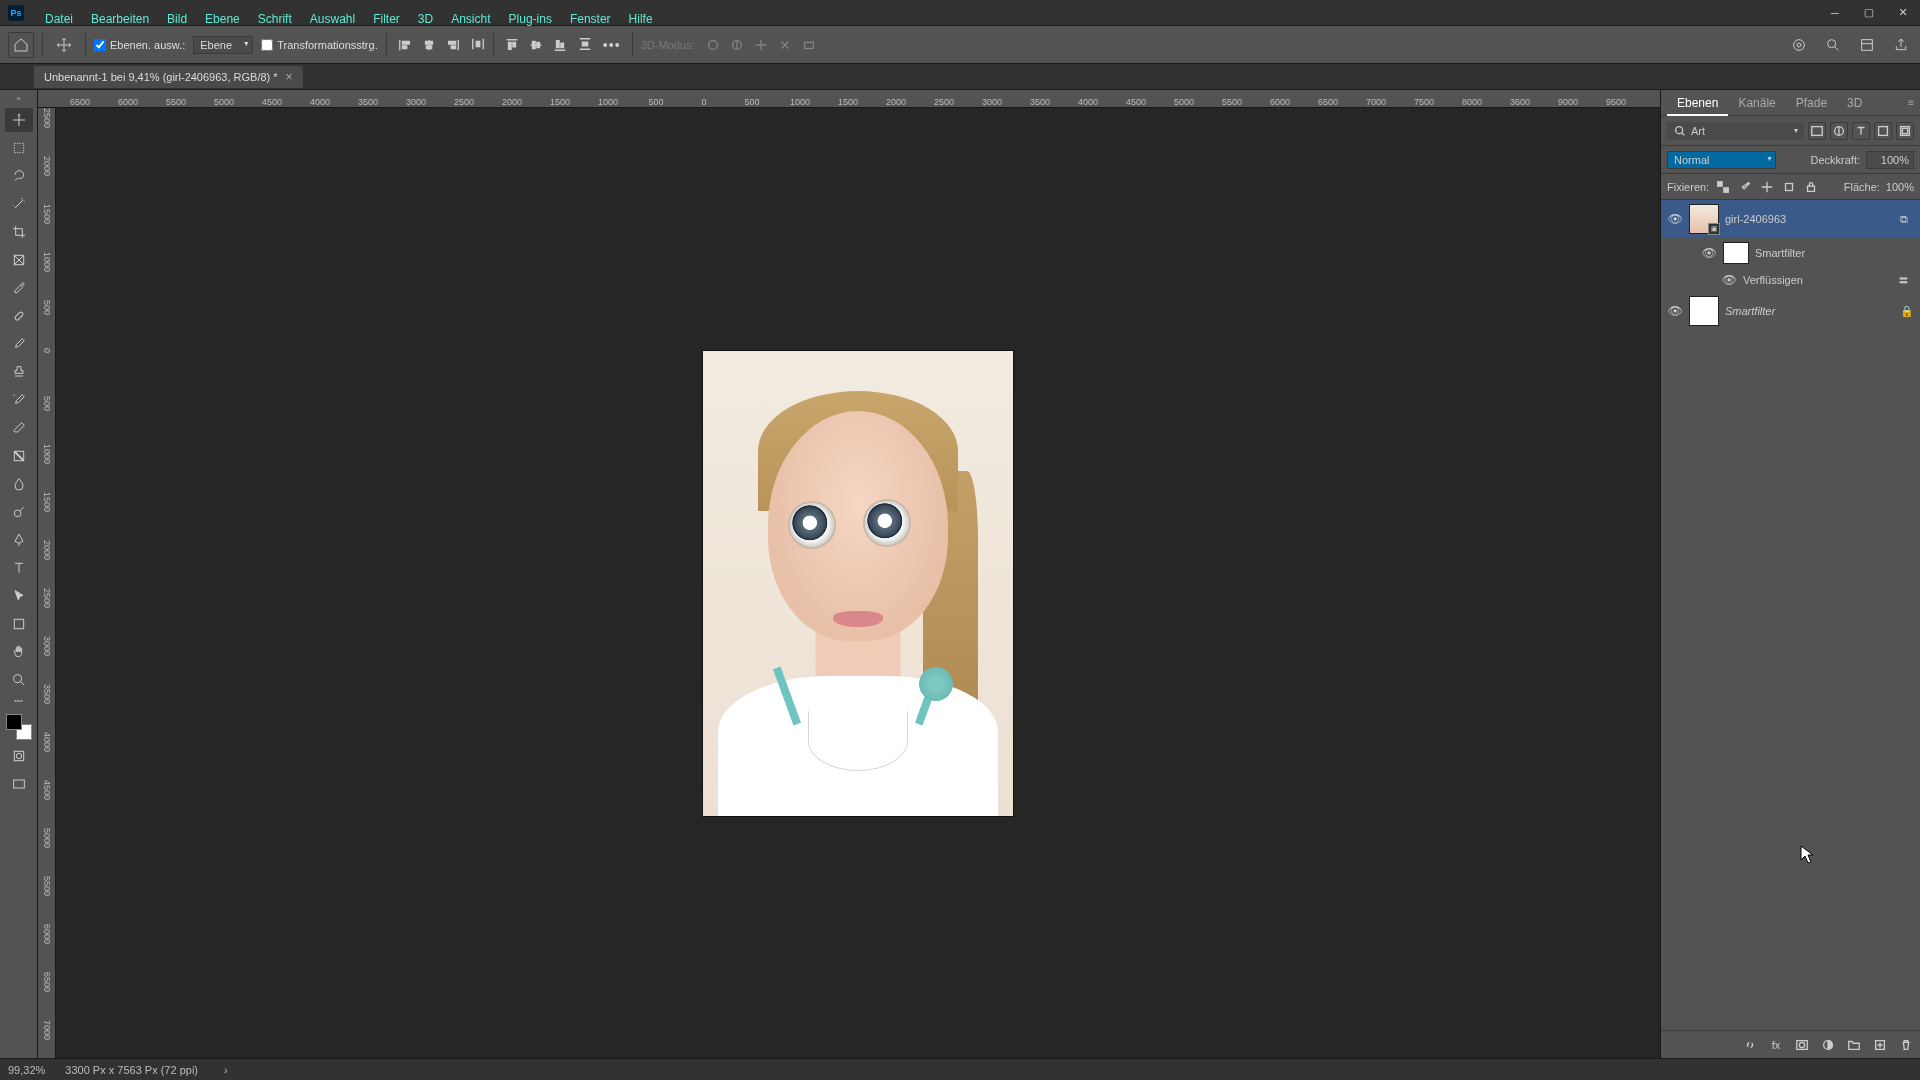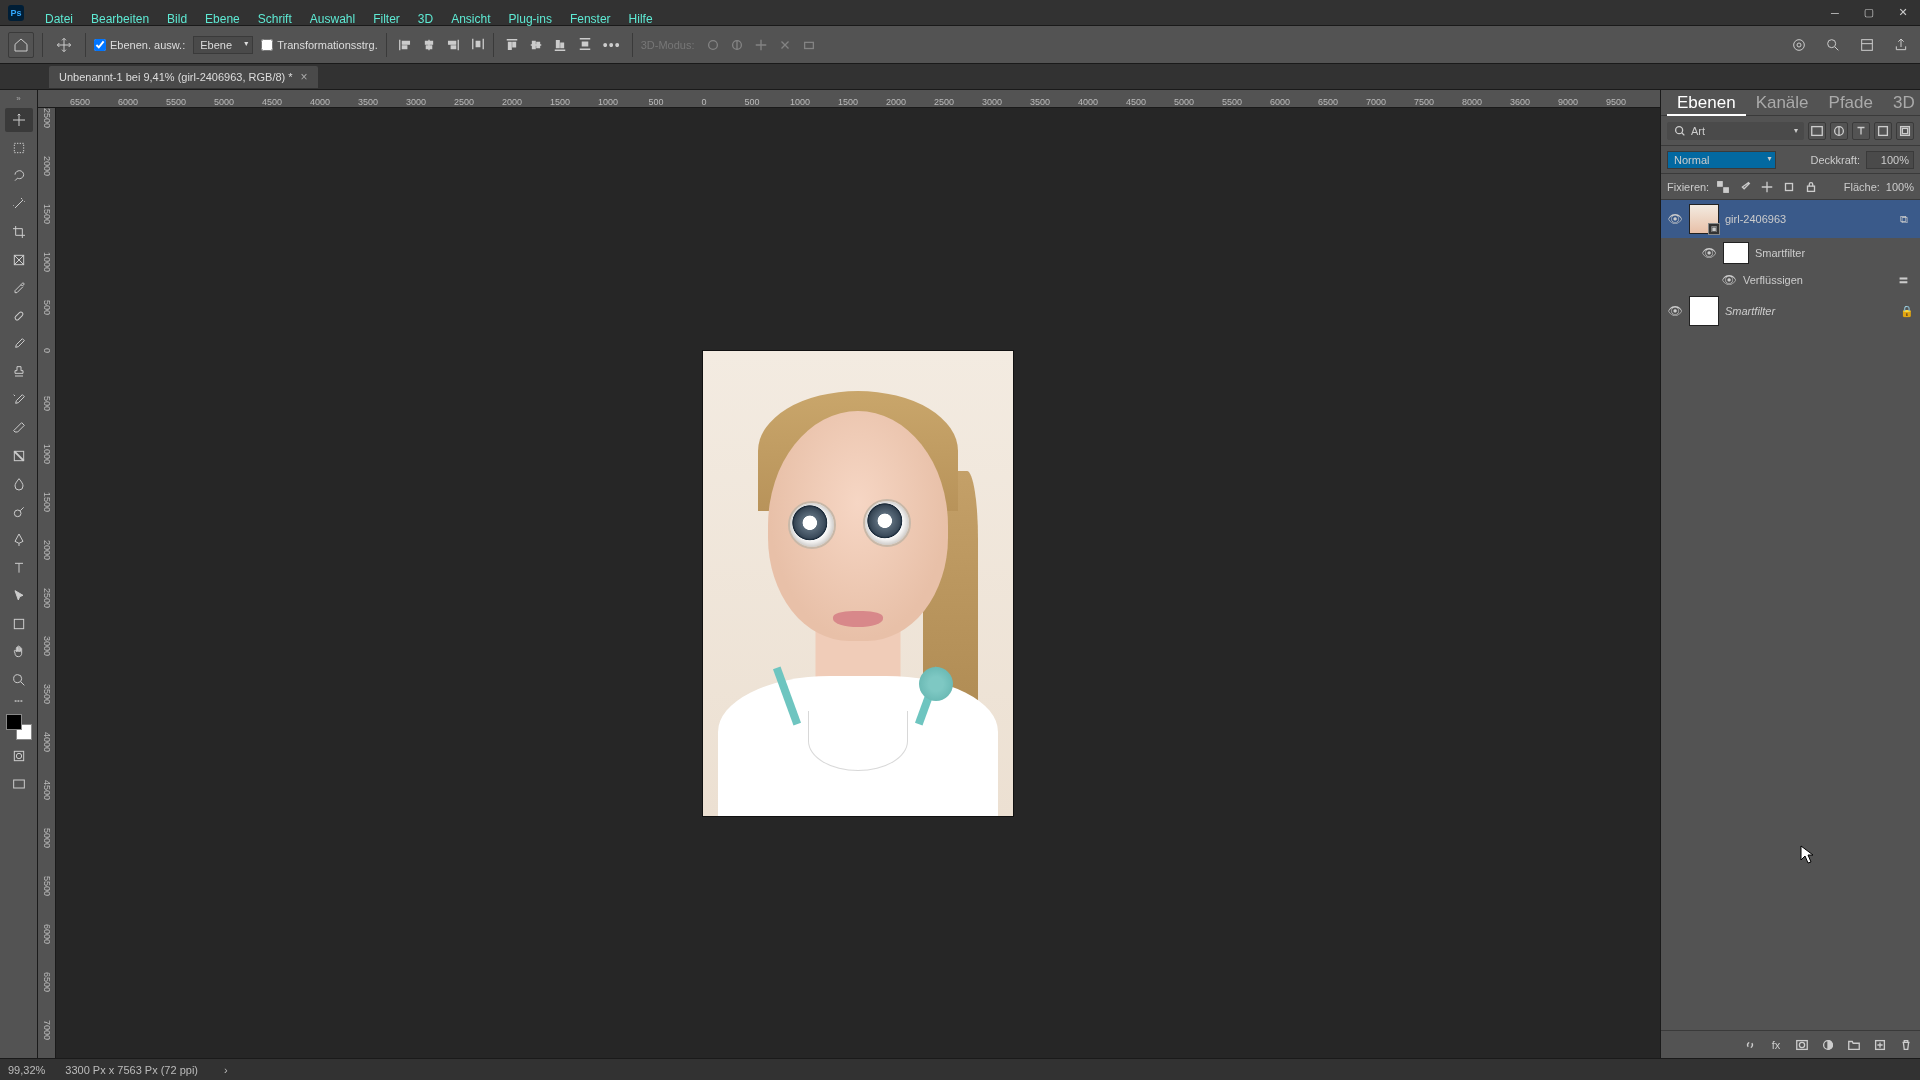--- a/index.html
+++ b/index.html
@@ -22,21 +22,21 @@
 .optionsbar .dropdown { background: #4a4a4a; border: 1px solid #3a3a3a; padding: 2px 18px 2px 6px; font-size: 11px; color: #ddd; position: relative; min-width: 60px; }
 .optionsbar .dropdown::after { content: "▾"; position: absolute; right: 4px; font-size: 8px; }
 .optionsbar .align-group { display: flex; gap: 4px; }
 .optionsbar .align-group .ab { width: 20px; height: 20px; display: flex; align-items: center; justify-content: center; }
 .optionsbar .more-dots { width: 24px; display: flex; align-items: center; justify-content: center; font-size: 14px; letter-spacing: 1px; }
 .optionsbar .mode3d { color: #777; font-size: 11px; }
 .optionsbar .right-tools { margin-left: auto; display: flex; gap: 12px; }
 .optionsbar .right-tools div { width: 22px; height: 22px; display: flex; align-items: center; justify-content: center; }
 
 
-.doctab-bar { height: 26px; background: #323232; display: flex; align-items: center; padding-left: 49px; border-bottom: 1px solid #1a1a1a; }
+.doctab-bar { height: 26px; background: #323232; display: flex; align-items: center; padding-left: 34px; border-bottom: 1px solid #1a1a1a; }
 .doctab { background: #4a4a4a; padding: 0 10px; height: 22px; line-height: 22px; font-size: 11px; color: #ddd; border-radius: 2px 2px 0 0; display: flex; align-items: center; gap: 8px; }
 .doctab .close-x { font-size: 12px; color: #aaa; }
 
 
 .main-row { display: flex; height: calc(1080px - 26px - 38px - 26px - 22px); }
 
 
 .left-toolbar { width: 38px; background: #535353; display: flex; flex-direction: column; align-items: center; padding-top: 4px; gap: 4px; border-right: 1px solid #1a1a1a; }
 .left-toolbar .tool { width: 28px; height: 24px; display: flex; align-items: center; justify-content: center; border-radius: 2px; }
 .left-toolbar .tool.active { background: #3a3a3a; }
@@ -64,21 +64,21 @@
 .photo-placeholder .body { position: absolute; bottom: 0; left: 50%; transform: translateX(-50%); width: 280px; height: 140px; background: #fff; border-radius: 40% 40% 0 0; }
 .photo-placeholder .strap { position: absolute; bottom: 90px; width: 8px; height: 60px; background: #6ec5c0; }
 .photo-placeholder .strap.l { left: 80px; transform: rotate(-20deg); }
 .photo-placeholder .strap.r { right: 80px; transform: rotate(20deg); }
 .photo-placeholder .flower { position: absolute; bottom: 115px; right: 60px; width: 34px; height: 34px; background: radial-gradient(circle, #7ec8c3 30%, #5eb0ab 100%); border-radius: 50%; }
 .photo-placeholder .necklace { position: absolute; top: 360px; left: 50%; transform: translateX(-50%); width: 100px; height: 60px; border: 1px solid rgba(200,200,200,0.7); border-top: none; border-radius: 0 0 50% 50%; }
 
 
 .right-panels { width: 260px; background: #535353; border-left: 1px solid #1a1a1a; display: flex; flex-direction: column; }
 .panel-tabs { height: 26px; display: flex; align-items: center; border-bottom: 1px solid #3a3a3a; padding-left: 6px; }
-.panel-tabs .ptab { padding: 0 10px; height: 26px; line-height: 26px; font-size: 17px; color: #aaa; }
+.panel-tabs .ptab { padding: 0 10px; height: 26px; line-height: 26px; font-size: 12px; color: #aaa; }
 .panel-tabs .ptab.active { color: #fff; border-bottom: 2px solid #fff; }
 .panel-tabs .chev-btn { margin-left: auto; padding: 0 6px; font-size: 10px; color: #aaa; }
 
 .layer-filter-row { height: 30px; display: flex; align-items: center; padding: 0 6px; gap: 4px; border-bottom: 1px solid #3a3a3a; }
 .layer-filter-row .search-type { display: flex; align-items: center; gap: 4px; background: #4a4a4a; padding: 2px 6px; border-radius: 2px; flex: 1; font-size: 11px; }
 .layer-filter-row .filter-ico { width: 18px; height: 18px; display: flex; align-items: center; justify-content: center; border: 1px solid #3a3a3a; border-radius: 2px; }
 
 .blend-row { height: 28px; display: flex; align-items: center; padding: 0 6px; gap: 6px; border-bottom: 1px solid #3a3a3a; font-size: 11px; }
 .blend-row .blend-dd { flex: 1; background: #0369a1; border: 1px solid #3a3a3a; padding: 2px 6px; position: relative; }
 .blend-row .blend-dd::after { content: "▾"; position: absolute; right: 4px; font-size: 8px; }

